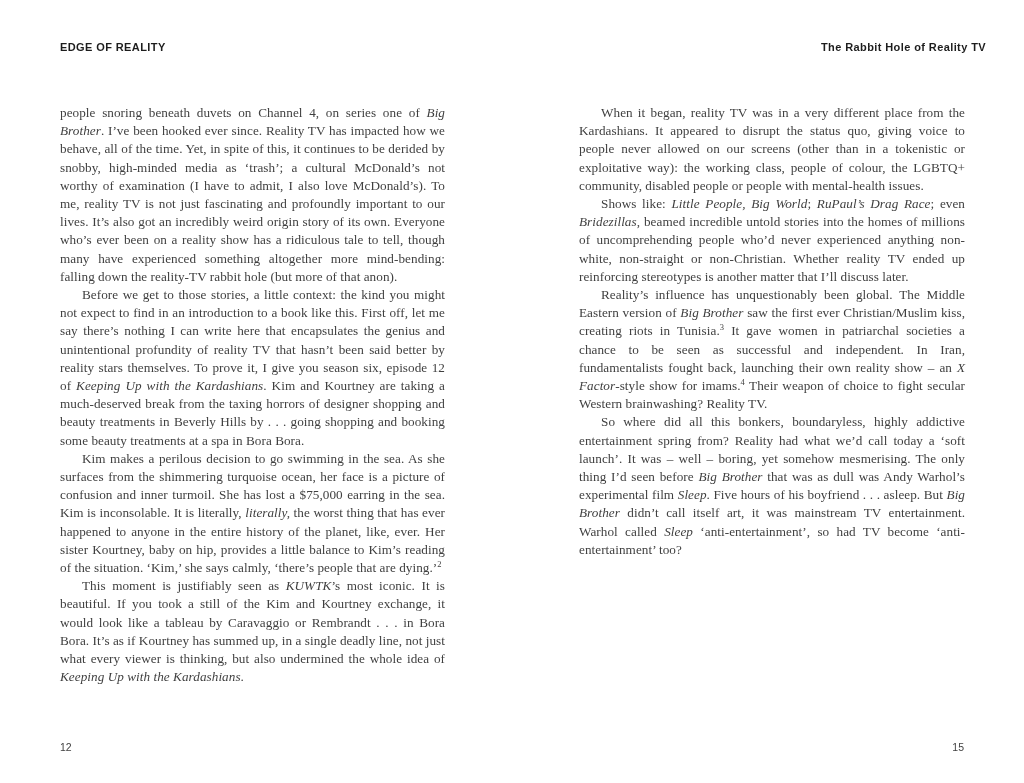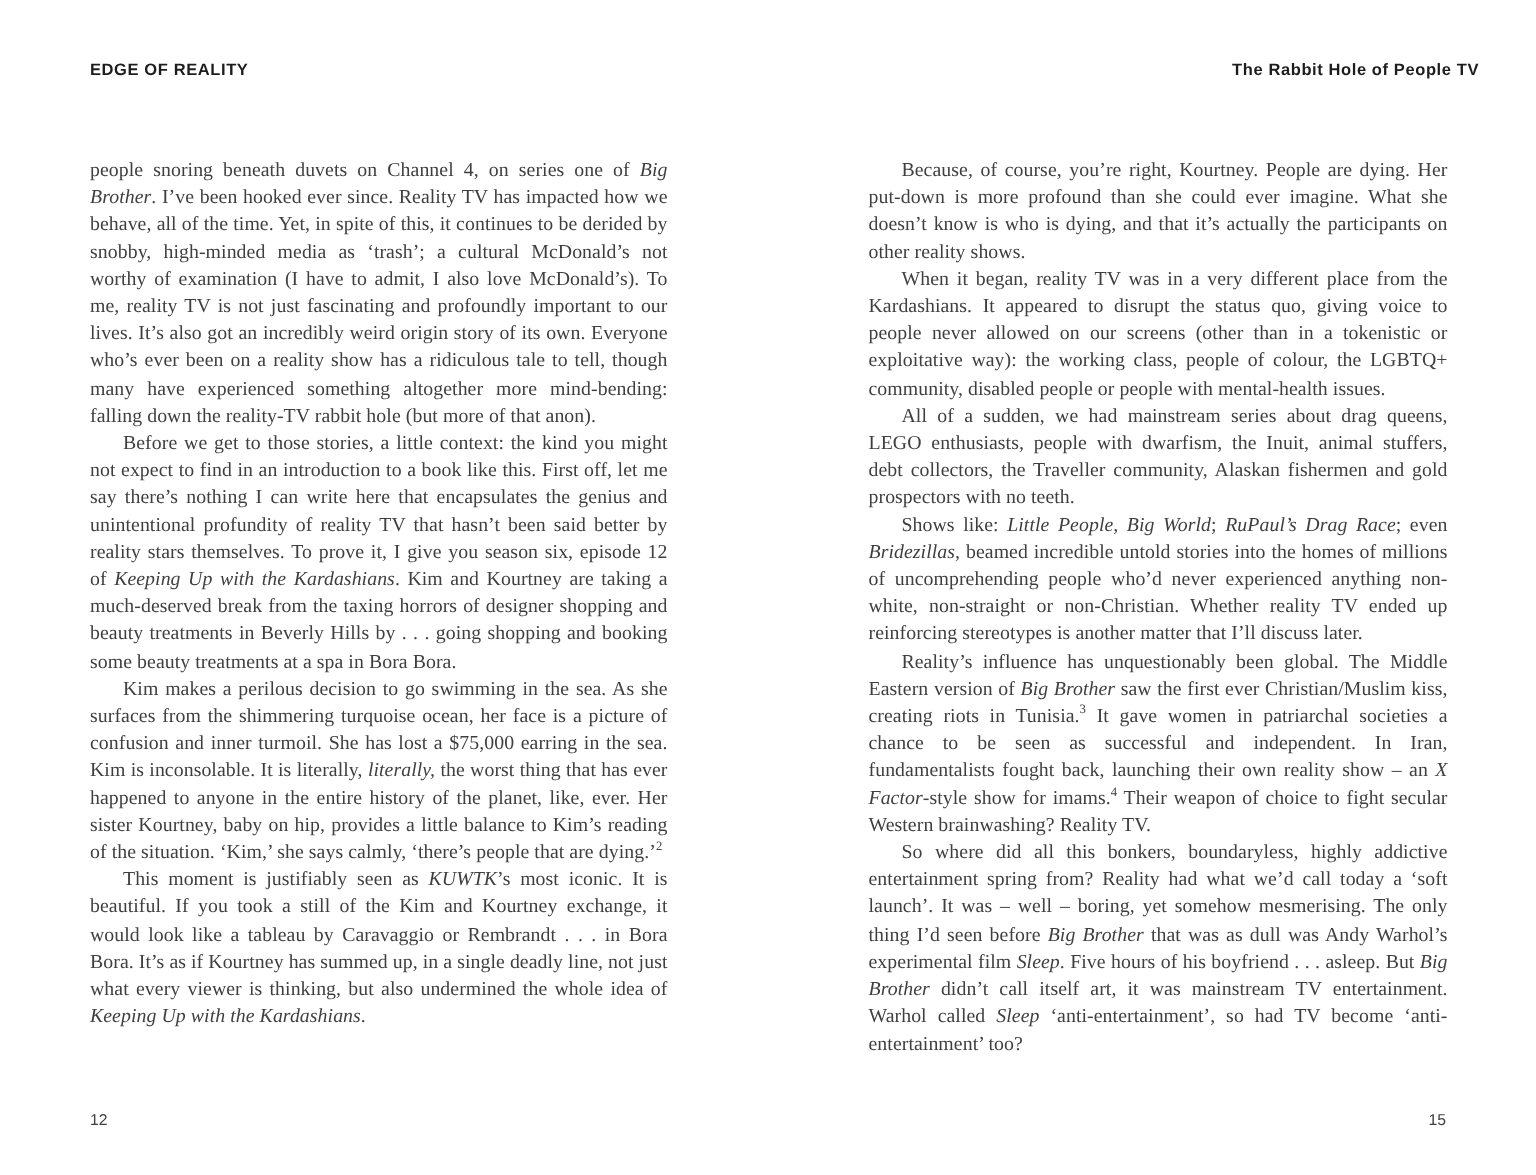--- a/index.html
+++ b/index.html
@@ -71,25 +71,23 @@
     <div class="text-column col-left">
         <p class="para"><span>people snoring beneath duvets on Channel 4, on series one of </span><em>Big Brother</em><span>. I’ve been hooked ever since. Reality TV has impacted how we behave, all of the time. Yet, in spite of this, it continues to be derided by snobby, high-minded media as ‘trash’; a cultural McDonald’s not worthy of examination (I have to admit, I also love McDonald’s). To me, reality TV is not just fascinating and profoundly important to our lives. It’s also got an incredibly weird origin story of its own. Everyone who’s ever been on a reality show has a ridiculous tale to tell, though many have experienced something altogether more mind-bending: falling down the reality-TV rabbit hole (but more of that anon).</span></p>
         <p class="para indent"><span>Before we get to those stories, a little context: the kind you might not expect to find in an introduction to a book like this. First off, let me say there’s nothing I can write here that encapsulates the genius and unintentional profundity of reality TV that hasn’t been said better by reality stars themselves. To prove it, I give you season six, episode 12 of </span><em>Keeping Up with the Kardashians</em><span>. Kim and Kourtney are taking a much-deserved break from the taxing horrors of designer shopping and beauty treatments in Beverly Hills by . . . going shopping and booking some beauty treatments at a spa in Bora Bora.</span></p>
         <p class="para indent"><span>Kim makes a perilous decision to go swimming in the sea. As she surfaces from the shimmering turquoise ocean, her face is a picture of confusion and inner turmoil. She has lost a $75,000 earring in the sea. Kim is inconsolable. It is literally, </span><em>literally,</em><span> the worst thing that has ever happened to anyone in the entire history of the planet, like, ever. Her sister Kourtney, baby on hip, provides a little balance to Kim’s reading of the situation. ‘Kim,’ she says calmly, ‘there’s people that are dying.’</span><sup>2</sup></p>
         <p class="para indent"><span>This moment is justifiably seen as </span><em>KUWTK</em><span>’s most iconic. It is beautiful. If you took a still of the Kim and Kourtney exchange, it would look like a tableau by Caravaggio or Rembrandt . . . in Bora Bora. It’s as if Kourtney has summed up, in a single deadly line, not just what every viewer is thinking, but also undermined the whole idea of </span><em>Keeping Up with the Kardashians</em><span>.</span></p>
       </div>
     <div class="page-number num-left">12</div>
   </section>
 
   <section class="page page-right">
-    <div class="running-header header-right">The Rabbit Hole of People TV</div>
+    <div class="running-header header-right">The Rabbit Hole of Reality TV</div>
     <div class="text-column col-right">
-        <p class="para indent"><span>Because, of course, you’re right, Kourtney. People are dying. Her put-down is more profound than she could ever imagine. What she doesn’t know is who is dying, and that it’s actually the participants on other reality shows.</span></p>
         <p class="para indent"><span>When it began, reality TV was in a very different place from the Kardashians. It appeared to disrupt the status quo, giving voice to people never allowed on our screens (other than in a tokenistic or exploitative way): the working class, people of colour, the LGBTQ+ community, disabled people or people with mental-health issues.</span></p>
-        <p class="para indent"><span>All of a sudden, we had mainstream series about drag queens, LEGO enthusiasts, people with dwarfism, the Inuit, animal stuffers, debt collectors, the Traveller community, Alaskan fishermen and gold prospectors with no teeth.</span></p>
         <p class="para indent"><span>Shows like: </span><em>Little People, Big World</em><span>; </span><em>RuPaul’s Drag Race</em><span>; even </span><em>Bridezillas</em><span>, beamed incredible untold stories into the homes of millions of uncomprehending people who’d never experienced anything non-white, non-straight or non-Christian. Whether reality TV ended up reinforcing stereotypes is another matter that I’ll discuss later.</span></p>
         <p class="para indent"><span>Reality’s influence has unquestionably been global. The Middle Eastern version of </span><em>Big Brother</em><span> saw the first ever Christian/Muslim kiss, creating riots in Tunisia.</span><sup>3</sup><span> It gave women in patriarchal societies a chance to be seen as successful and independent. In Iran, fundamentalists fought back, launching their own reality show – an </span><em>X Factor</em><span>-style show for imams.</span><sup>4</sup><span> Their weapon of choice to fight secular Western brainwashing? Reality TV.</span></p>
         <p class="para indent"><span>So where did all this bonkers, boundaryless, highly addictive entertainment spring from? Reality had what we’d call today a ‘soft launch’. It was – well – boring, yet somehow mesmerising. The only thing I’d seen before </span><em>Big Brother</em><span> that was as dull was Andy Warhol’s experimental film </span><em>Sleep</em><span>. Five hours of his boyfriend . . . asleep. But </span><em>Big Brother</em><span> didn’t call itself art, it was mainstream TV entertainment. Warhol called </span><em>Sleep</em><span> ‘anti-entertainment’, so had TV become ‘anti-entertainment’ too?</span></p>
       </div>
     <div class="page-number num-right">15</div>
   </section>
 
 </div>
 
 </body></html>

